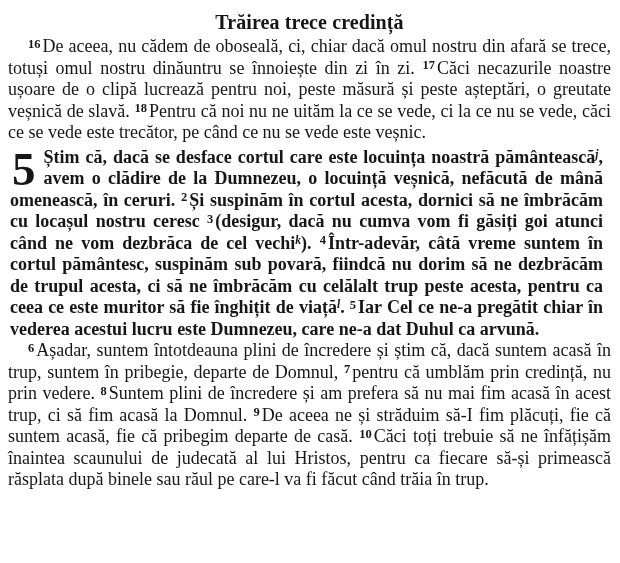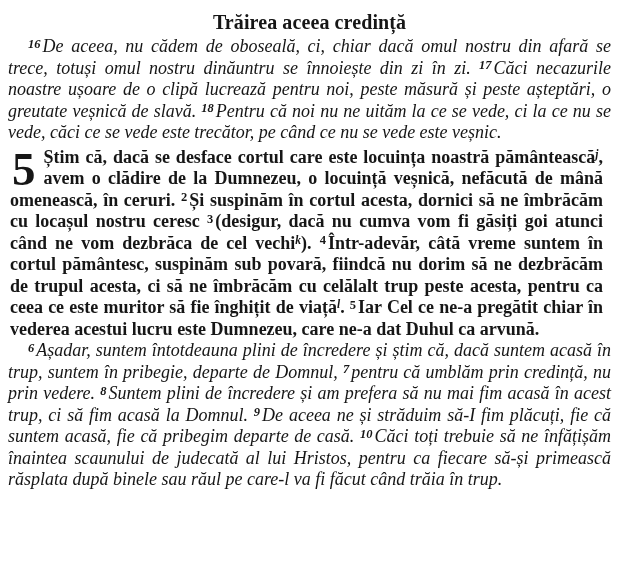--- a/index.html
+++ b/index.html
@@ -28,21 +28,20 @@
   }
   .scripture-text p.para {
     margin: 0;
     font-size: 18px;
     line-height: 21.5px;
     text-align: justify;
     text-justify: inter-word;
   }
   .scripture-text p.para.indent {
     text-indent: 20px;
-    font-style: italic;
   }
   .scripture-text p.para.spaced {
     margin-top: 4px;
   }
   .dropcap {
     float: left;
     font-weight: bold;
     font-size: 47px;
     line-height: 0.82;
     padding: 3px 8px 0 2px;
@@ -61,19 +60,19 @@
     font-size: 11.5px;
     line-height: 0;
     position: relative;
     top: -5px;
   }
 </style>
 </head>
 <body>
 
 <div class="page">
-  <h1 class="section-heading">Trăirea aceea credință</h1>
+  <h1 class="section-heading">Trăirea trece credință</h1>
   <div class="scripture-text">
       <p class="para indent"><span class="verse">16</span><span class="plain">De aceea, nu cădem de oboseală, ci, chiar dacă omul nostru din afară se trece, totuși omul nostru dinăuntru se înnoiește din zi în zi. </span><span class="verse">17</span><span class="plain">Căci necazurile noastre ușoare de o clipă lucrează pentru noi, peste măsură și peste așteptări, o greutate veșnică de slavă. </span><span class="verse">18</span><span class="plain">Pentru că noi nu ne uităm la ce se vede, ci la ce nu se vede, căci ce se vede este trecător, pe când ce nu se vede este veșnic.</span></p>
       <p class="para dropcap"><span class="dropcap">5</span><span class="plain">Știm că, dacă se desface cortul care este locuința noastră pământească</span><span class="note">j</span><span class="plain">, avem o clădire de la Dumnezeu, o locuință veșnică, nefăcută de mână omenească, în ceruri. </span><span class="verse">2</span><span class="plain">Și suspinăm în cortul acesta, dornici să ne îmbrăcăm cu locașul nostru ceresc </span><span class="verse">3</span><span class="plain">(desigur, dacă nu cumva vom fi găsiți goi atunci când ne vom dezbrăca de cel vechi</span><span class="note">k</span><span class="plain">). </span><span class="verse">4</span><span class="plain">Într-adevăr, câtă vreme suntem în cortul pământesc, suspinăm sub povară, fiindcă nu dorim să ne dezbrăcăm de trupul acesta, ci să ne îmbrăcăm cu celălalt trup peste acesta, pentru ca ceea ce este muritor să fie înghițit de viață</span><span class="note">l</span><span class="plain">. </span><span class="verse">5</span><span class="plain">Iar Cel ce ne-a pregătit chiar în vederea acestui lucru este Dumnezeu, care ne-a dat Duhul ca arvună.</span></p>
       <p class="para indent spaced"><span class="verse">6</span><span class="plain">Așadar, suntem întotdeauna plini de încredere și știm că, dacă suntem acasă în trup, suntem în pribegie, departe de Domnul, </span><span class="verse">7</span><span class="plain">pentru că umblăm prin credință, nu prin vedere. </span><span class="verse">8</span><span class="plain">Suntem plini de încredere și am prefera să nu mai fim acasă în acest trup, ci să fim acasă la Domnul. </span><span class="verse">9</span><span class="plain">De aceea ne și străduim să-I fim plăcuți, fie că suntem acasă, fie că pribegim departe de casă. </span><span class="verse">10</span><span class="plain">Căci toți trebuie să ne înfățișăm înaintea scaunului de judecată al lui Hristos, pentru ca fiecare să-și primească răsplata după binele sau răul pe care-l va fi făcut când trăia în trup.</span></p>
     </div>
 </div>
 
 </body></html>

